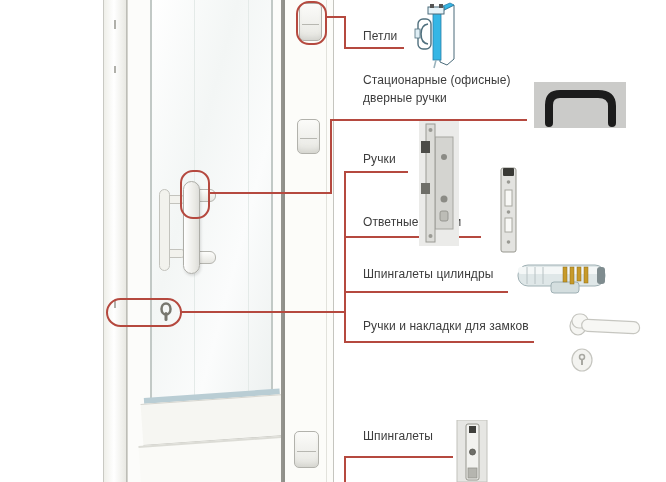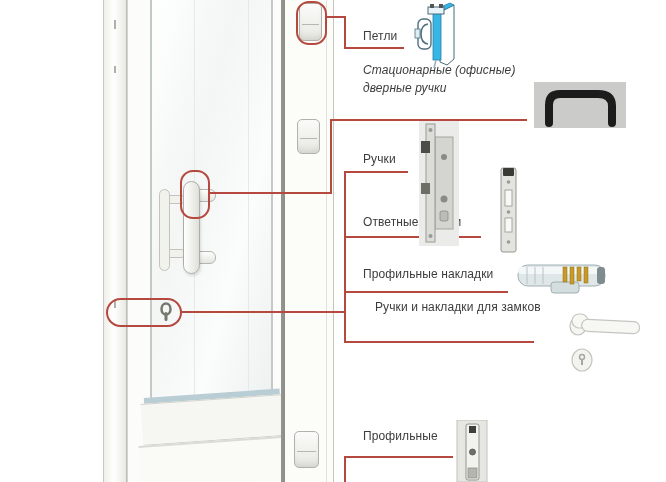--- a/index.html
+++ b/index.html
@@ -155,26 +155,26 @@
 <div class="ln h" style="left:344px;top:171px;width:64px;"></div>
 <div class="ln h" style="left:344px;top:236px;width:137px;"></div>
 <div class="ln h" style="left:344px;top:291px;width:164px;"></div>
 <div class="ln h" style="left:344px;top:341px;width:190px;"></div>
 <div class="ln h" style="left:180px;top:311px;width:166px;"></div>
 
 <div class="ln h" style="left:344px;top:456px;width:109px;"></div>
 <div class="ln v" style="left:344px;top:456px;height:26px;"></div>
 
 <div class="lbl" style="left:363px;top:27px;">Петли</div>
-<div class="lbl wrap" style="left:363px;top:61px;font-style:italic;">Стационарные (офисные) дверные ручки</div>
+<div class="lbl wrap" style="left:363px;top:71px;">Стационарные (офисные) дверные ручки</div>
 <div class="lbl" style="left:363px;top:150px;">Ручки</div>
 <div class="lbl" style="left:363px;top:213px;">Ответные планки</div>
-<div class="lbl" style="left:363px;top:265px;">Профильные накладки</div>
-<div class="lbl" style="left:363px;top:298px;margin-left:12px;">Ручки и накладки для замков</div>
-<div class="lbl" style="left:363px;top:427px;">Профильные</div>
+<div class="lbl" style="left:363px;top:265px;">Шпингалеты цилиндры</div>
+<div class="lbl" style="left:363px;top:317px;">Ручки и накладки для замков</div>
+<div class="lbl" style="left:363px;top:427px;">Шпингалеты</div>
 
 <svg class="abs" style="left:406px;top:1px;" width="60" height="68" viewBox="0 0 60 68">
   <polygon points="34,11 48,4 48,58 41,64 34,61" fill="#ffffff" stroke="#4a6b7a" stroke-width="1"></polygon>
   <polygon points="30,8 44,2 48,4 34,11" fill="#35b6e5" stroke="#2a7fa8" stroke-width="0.8"></polygon>
   <rect x="27" y="9" width="8" height="50" fill="#35b6e5" stroke="#2a7fa8" stroke-width="0.8"></rect>
   <rect x="22" y="6" width="16" height="7" fill="#e8f4f9" stroke="#4a6b7a" stroke-width="1"></rect>
   <rect x="24" y="3" width="4" height="4" fill="#555"></rect>
   <rect x="33" y="3" width="4" height="4" fill="#555"></rect>
   <rect x="12" y="18" width="13" height="30" rx="5" fill="#ffffff" stroke="#50707e" stroke-width="1.4"></rect>
   <path d="M22 23 Q15 24 15 33 Q15 42 22 43" fill="none" stroke="#50707e" stroke-width="1.6"></path>

